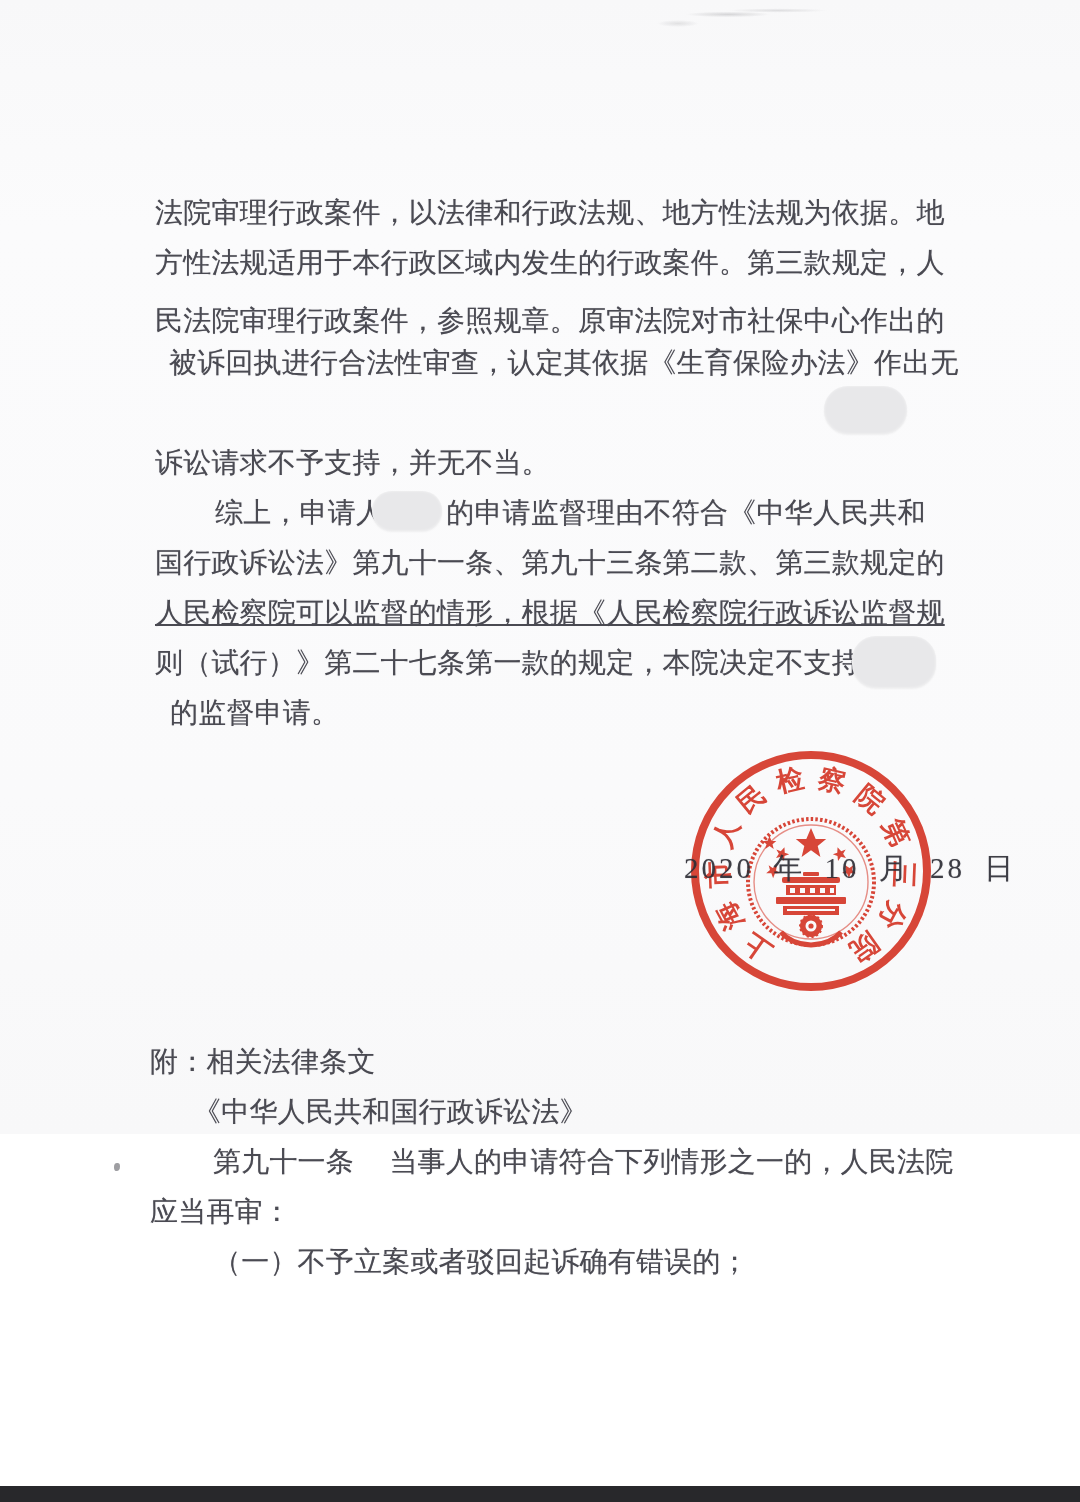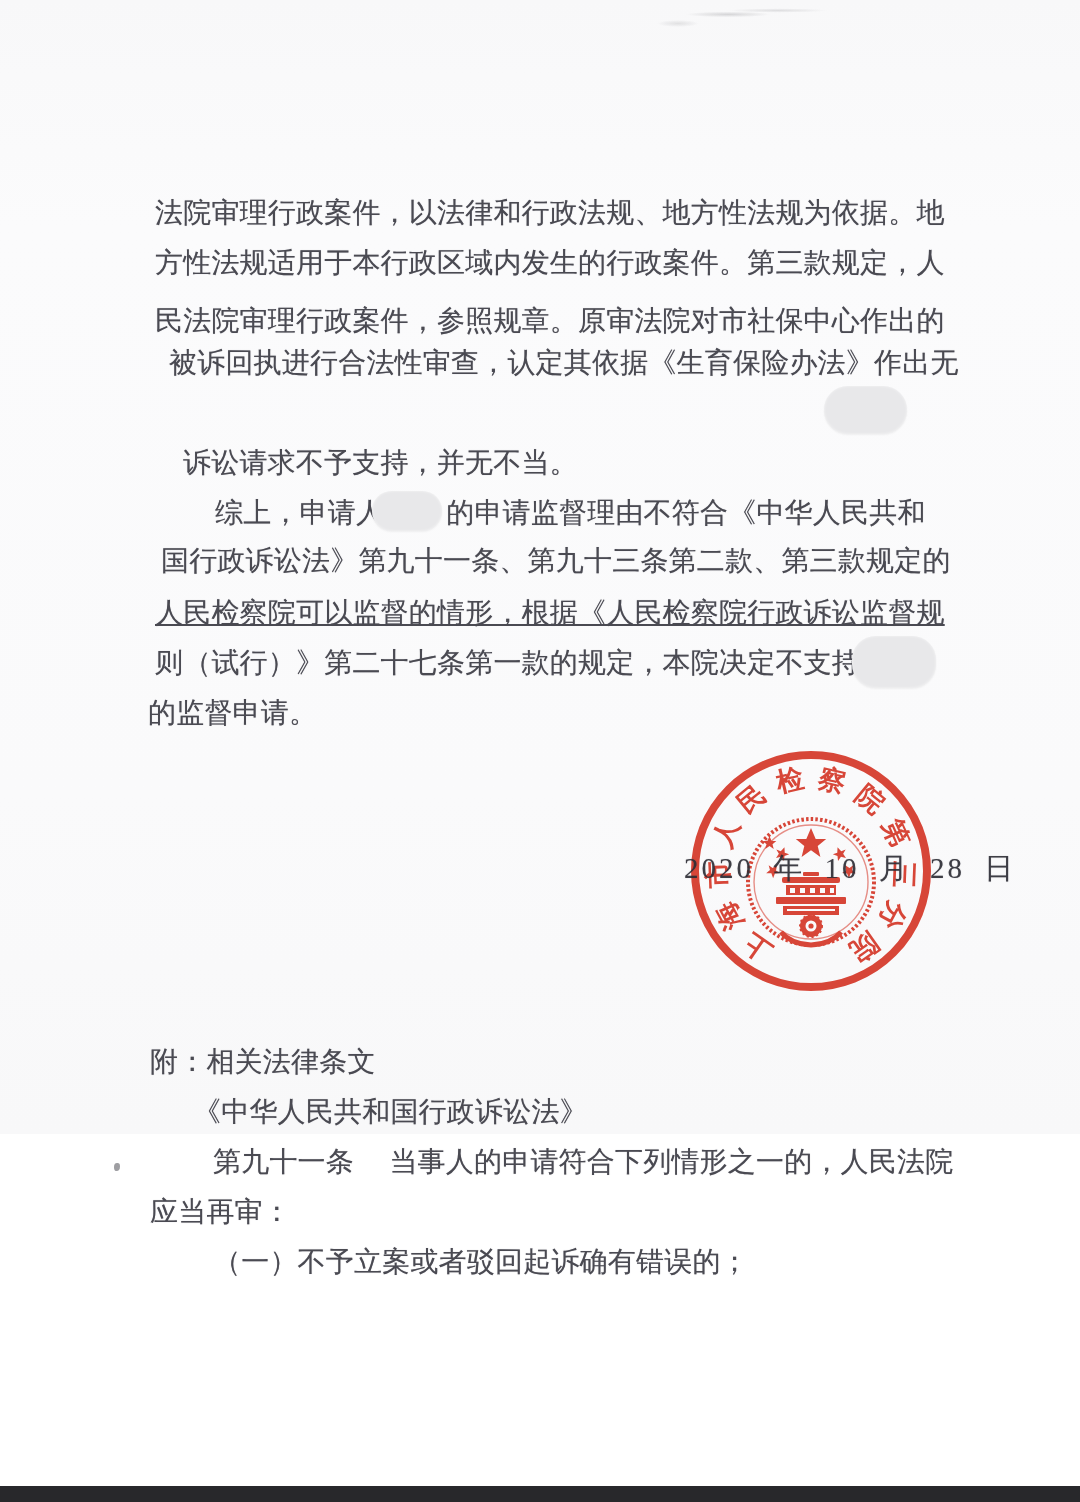--- a/index.html
+++ b/index.html
@@ -58,27 +58,27 @@
 <body>
 
 <div class="page">
 
   <div class="smudge"></div>
 
   <div class="tline" style="left:155px;top:195px;">法院审理行政案件，以法律和行政法规、地方性法规为依据。地</div>
   <div class="tline" style="left:155px;top:245px;">方性法规适用于本行政区域内发生的行政案件。第三款规定，人</div>
   <div class="tline" style="left:155px;top:295px;margin-top:8px;">民法院审理行政案件，参照规章。原审法院对市社保中心作出的</div>
   <div class="tline" style="left:169px;top:345px;">被诉回执进行合法性审查，认定其依据《生育保险办法》作出无</div>
-  <div class="tline" style="left:155px;top:445px;margin-left:28px;">诉讼请求不予支持，并无不当。</div>
+  <div class="tline" style="left:155px;top:445px;">诉讼请求不予支持，并无不当。</div>
 
   <div class="tline" style="left:215px;top:495px;"><span>综上，申请人</span><span class="gap-sm"></span><span>的申请监督理由不符合《中华人民共和</span></div>
-  <div class="tline" style="left:161px;top:545px;font-family:Liberation Mono, monospace;">国行政诉讼法》第九十一条、第九十三条第二款、第三款规定的</div>
+  <div class="tline" style="left:155px;top:545px;">国行政诉讼法》第九十一条、第九十三条第二款、第三款规定的</div>
   <div class="tline" style="left:155px;top:595px;text-decoration:underline;">人民检察院可以监督的情形，根据《人民检察院行政诉讼监督规</div>
   <div class="tline" style="left:155px;top:645px;">则（试行）》第二十七条第一款的规定，本院决定不支持</div>
-  <div class="tline" style="left:148px;top:695px;">的监督申请。</div>
+  <div class="tline" style="left:170px;top:695px;">的监督申请。</div>
 
   <div class="redaction" style="left:824px;top:386px;width:83px;height:48px;"></div>
   <div class="redaction" style="left:372px;top:491px;width:70px;height:40px;border-radius:20px;"></div>
   <div class="redaction" style="left:852px;top:636px;width:84px;height:52px;"></div>
 
   <div class="seal">
     <svg width="250" height="250" viewBox="0 0 250 250">
       <g id="seal-g" opacity="0.93">
 
         <circle cx="125" cy="125" r="116" fill="none" stroke="#d5392a" stroke-width="8"></circle>

